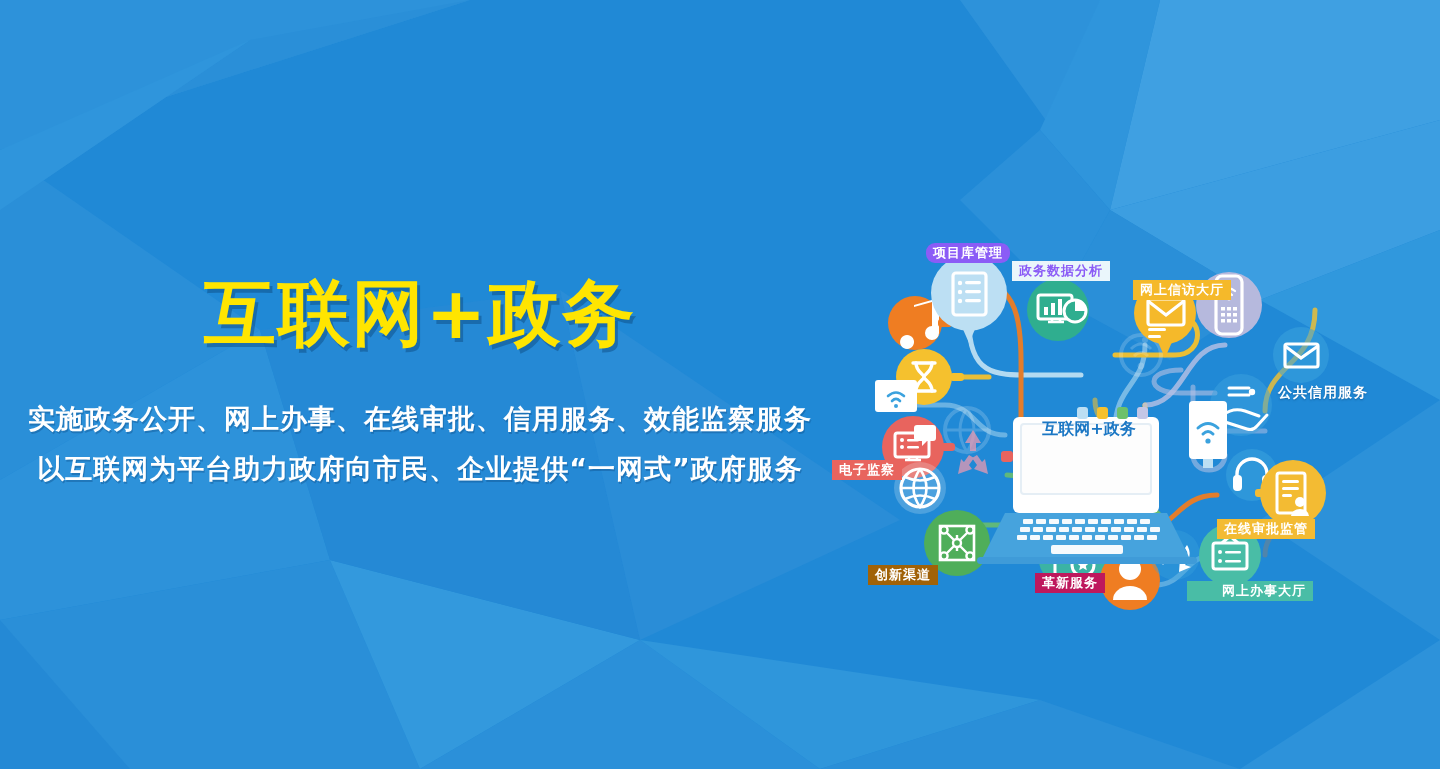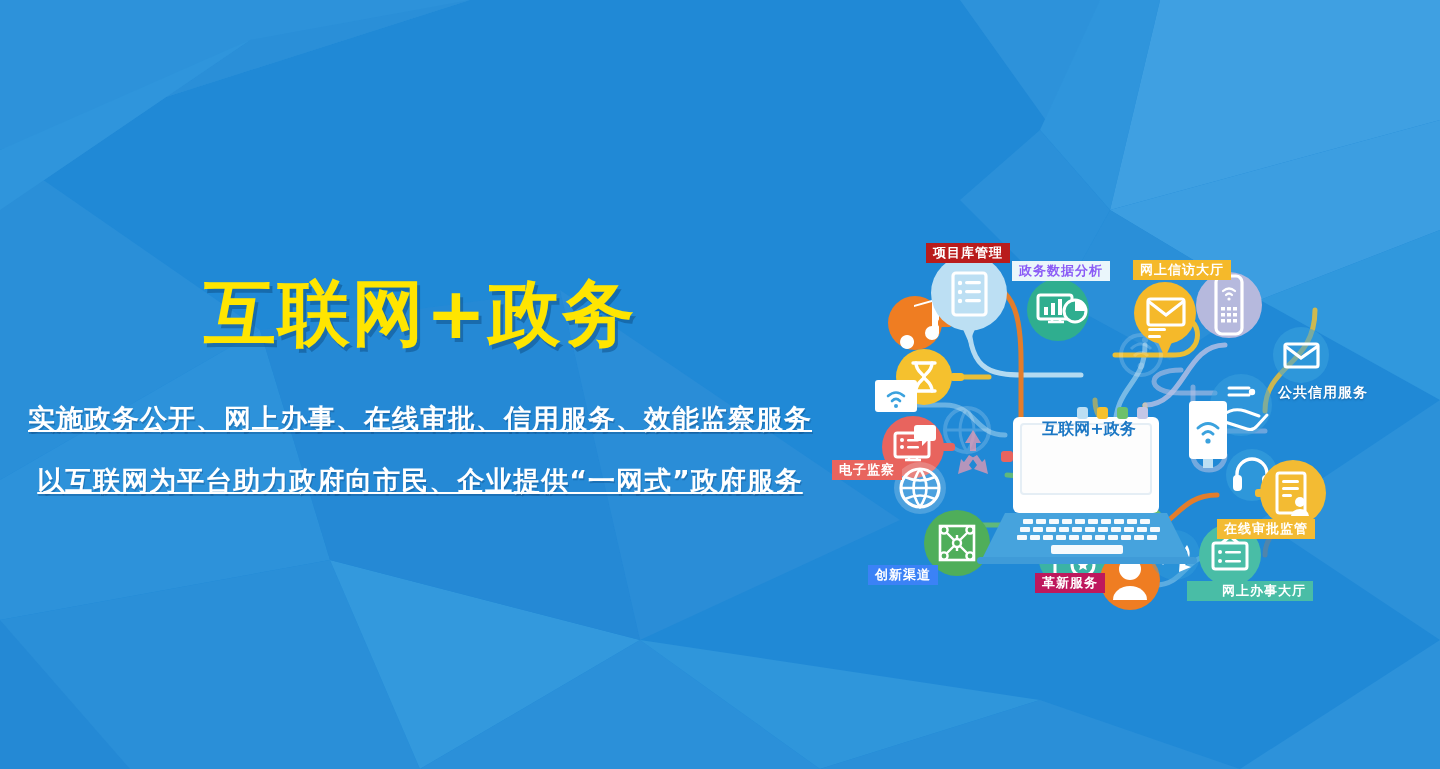--- a/index.html
+++ b/index.html
@@ -23,52 +23,51 @@
   }
   #headline{
     font-size:72px;font-weight:bold;color:#ffe500;
     letter-spacing:2px;line-height:1.05;
     text-shadow:3px 4px 0 rgba(10,70,125,.45);
     margin:0 0 44px 0;
     font-family:"DejaVu Sans","Liberation Sans",sans-serif;
   }
   .sub{
     font-size:27px;font-weight:bold;color:#ffffff;
-    letter-spacing:1px;line-height:1.72;margin:16px;
+    letter-spacing:1px;line-height:1.72;margin:4px;
     text-shadow:1px 2px 0 rgba(10,70,125,.35);
     font-family:"DejaVu Sans","Liberation Sans",sans-serif;
-    text-decoration:underline;
   }
 
   
   #illo{position:absolute;left:845px;top:225px;width:580px;height:400px;}
   #illo svg{display:block;}
 
   
   .lbl{
     position:absolute;
     font-size:13px;font-weight:bold;color:#ffffff;
     letter-spacing:1px;white-space:nowrap;
     padding:3px 7px 4px 7px;
     font-family:"DejaVu Sans","Liberation Sans",sans-serif;
     line-height:1;
   }
   .lbl.plain{padding:0;text-shadow:0 1px 2px rgba(8,60,110,.5);}
-  .lbl.grey   {background:#b91c1c;}
+  .lbl.grey   {background:#8b5cf6;border-radius:9px;}
   .lbl.white  {background:#eaf6fb;color:#8b5cf6;}
   .lbl.amber  {background:#f5b92a;}
   .lbl.red    {background:#e8645e;margin-left:12px;}
-  .lbl.green  {background:#3b82f6;}
+  .lbl.green  {background:#a16207;}
   .lbl.teal   {background:#be185d;}
   .lbl.yellow2{background:#f3bb33;}
   .lbl.mint   {background:#49bda6;padding-left:35px;}
 
   #lbl-project  {left:926px; top:243px;}
   #lbl-data     {left:1012px;top:261px;}
-  #lbl-petition {left:1133px;top:260px;}
+  #lbl-petition {left:1133px;top:280px;}
   #lbl-credit   {left:1278px;top:385px;font-size:14px;}
   #lbl-approval {left:1217px;top:519px;}
   #lbl-hall     {left:1187px;top:581px;}
   #lbl-renew    {left:1035px;top:573px;}
   #lbl-channel  {left:868px; top:565px;}
   #lbl-monitor  {left:820px; top:460px;}
 
   
   #laptop-cap{
     position:absolute;left:1024px;top:419px;width:110px;

